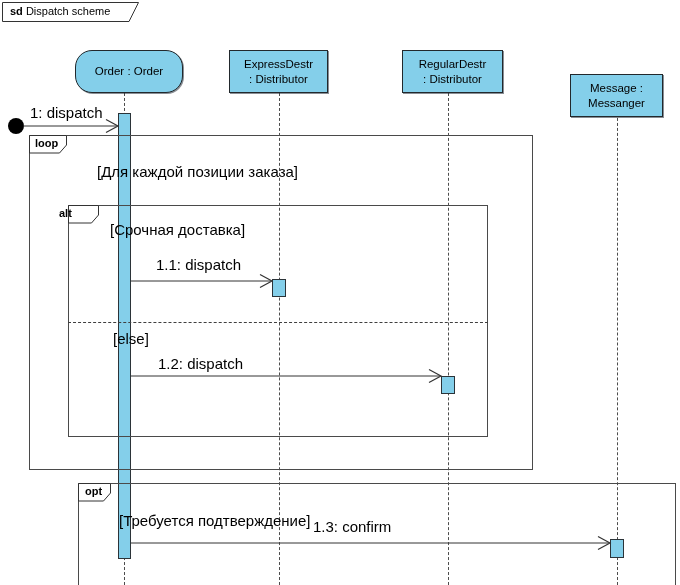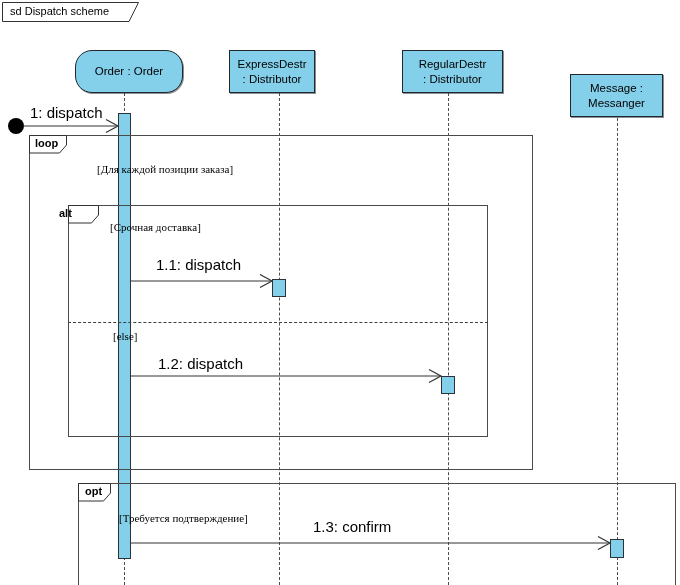--- a/index.html
+++ b/index.html
@@ -16,29 +16,29 @@
     display:flex;flex-direction:column;align-items:center;justify-content:center;
     font-size:11.5px;line-height:14.5px;z-index:2;text-align:center;
   }
   
   .activation{position:absolute;box-sizing:border-box;background:#84CFEA;border:1px solid #2b3338;z-index:3;}
   
   .fragment{position:absolute;box-sizing:border-box;border:1px solid #4a4a4a;background:transparent;z-index:4;pointer-events:none;}
   .fragment.no-bottom{border-bottom:none;}
   .frag-pent{position:absolute;z-index:5;}
   .frag-label{position:absolute;z-index:6;font-size:11px;font-weight:bold;line-height:15px;}
-  .guard{position:absolute;z-index:6;font-size:11px;white-space:nowrap;font-family:Liberation Serif, serif;}
+  .guard{position:absolute;z-index:6;font-size:15px;white-space:nowrap;}
   .divider{position:absolute;height:0;border-top:1px dashed #3f3f3f;z-index:4;}
   
   .msg{position:absolute;z-index:7;overflow:visible;}
   .msg-label{position:absolute;z-index:7;font-size:15px;white-space:nowrap;}
   
   .title-tab-svg{position:absolute;left:2px;top:2px;z-index:8;}
   .title-text{position:absolute;left:10px;top:5px;z-index:9;font-size:11px;white-space:nowrap;}
-  .title-text .kw{font-weight:normal;margin-top:48px;}
+  .title-text .kw{font-weight:bold;margin-top:48px;}
   svg{display:block;}
 </style>
 </head>
 <body>
 
 <div class="canvas">
 
   <svg class="title-tab-svg" width="142" height="21">
     <polygon points="0.5,0.5 136.5,0.5 127,19.5 0.5,19.5" fill="#ffffff" stroke="#333333" stroke-width="1"></polygon>
   </svg>
@@ -48,21 +48,21 @@
   </div>
 
   <div class="lifeline" style="left:124px;"></div>
   <div class="lifeline" style="left:279px;"></div>
   <div class="lifeline" style="left:448px;"></div>
   <div class="lifeline" style="left:617px;"></div>
 
   <div class="head" style="left:75px;width:108px;border-radius:17px;">
     <span>Order : Order</span>
   </div>
-  <div class="head" style="left:229px;width:86px;">
+  <div class="head" style="left:229px;width:99px;">
     <span>ExpressDestr</span>
     <span>: Distributor</span>
   </div>
   <div class="head" style="left:402px;width:101px;">
     <span>RegularDestr</span>
     <span>: Distributor</span>
   </div>
   <div class="head" style="left:570px;width:93px;margin-top:24px;">
     <span>Message :</span>
     <span>Messanger</span>

